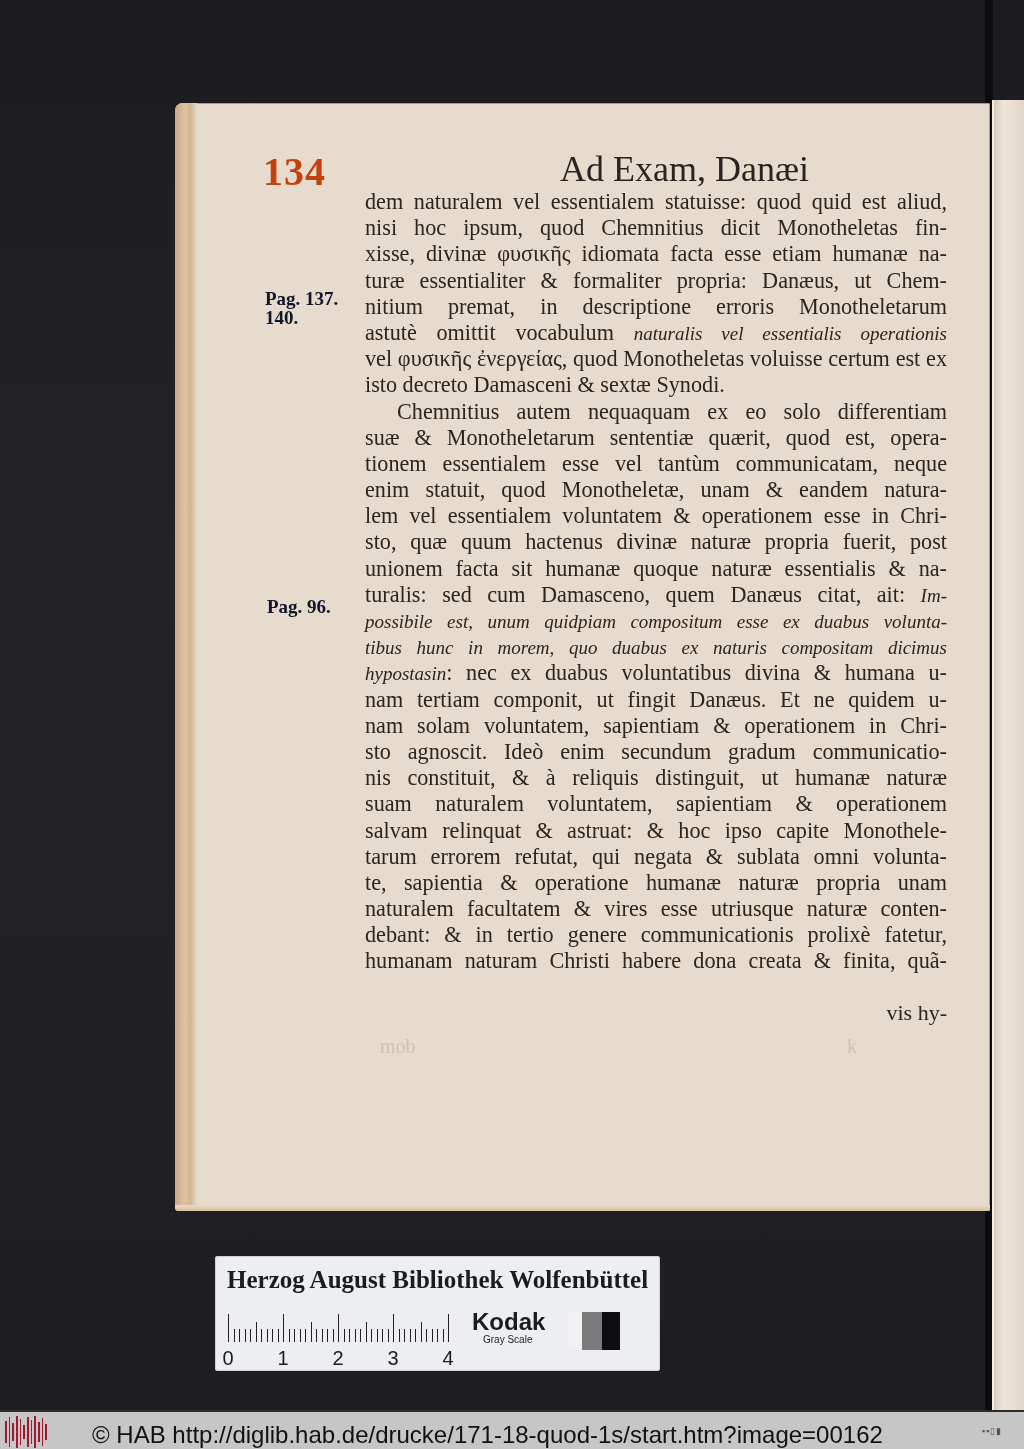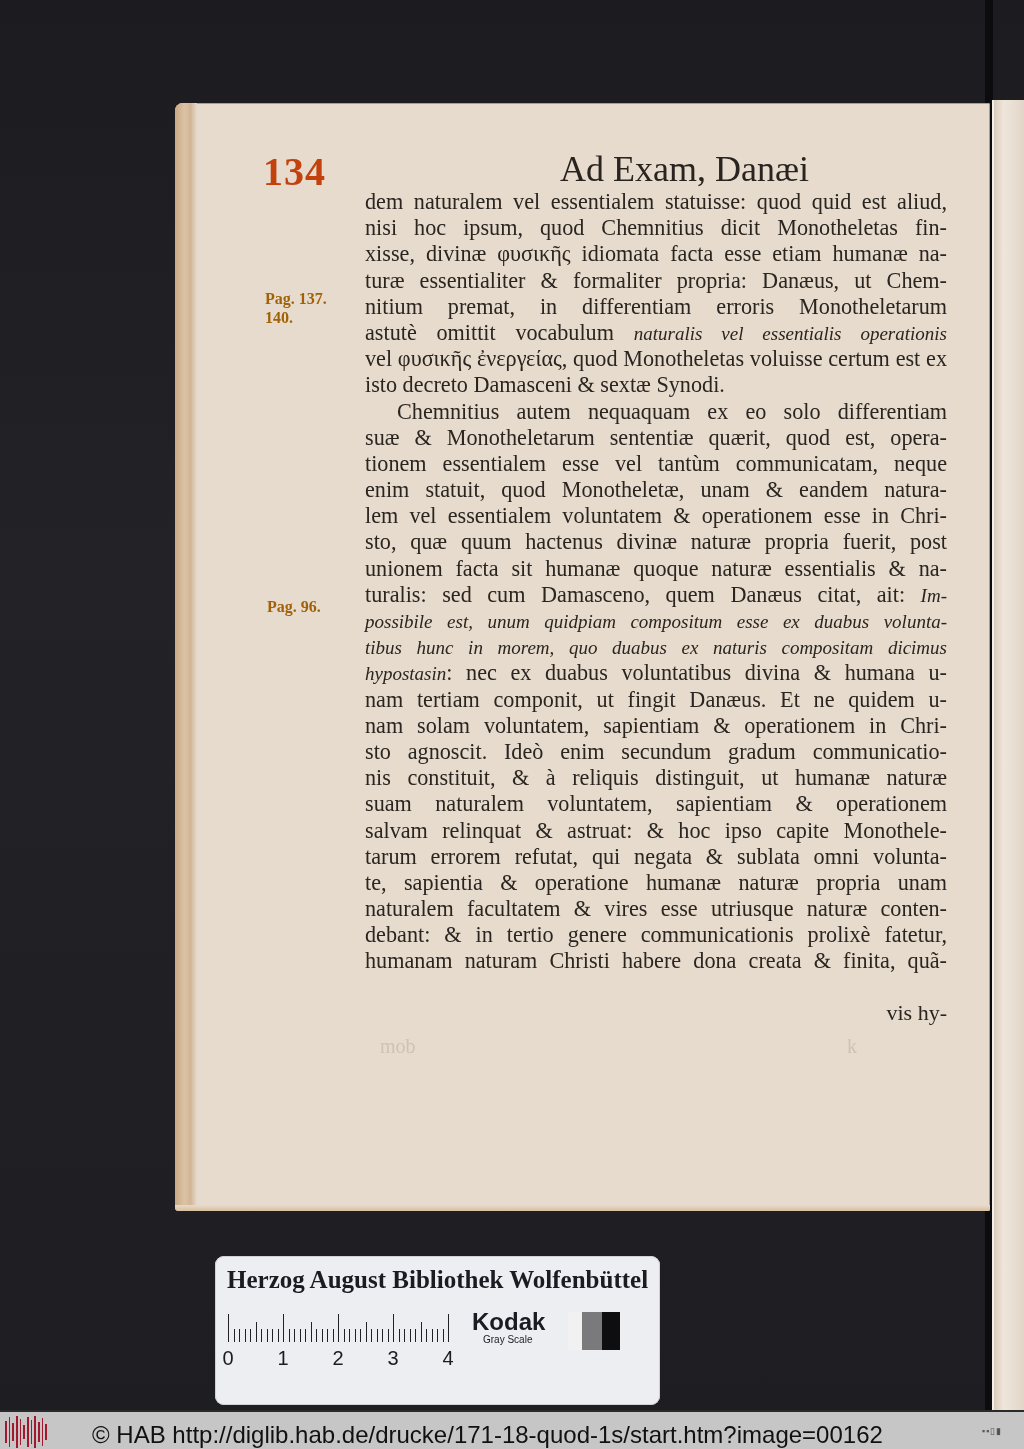--- a/index.html
+++ b/index.html
@@ -49,28 +49,28 @@
     .text-block {
       position: absolute; left: 190px; top: 86px; width: 582px;
       font-size: 22.2px; line-height: 26.2px; color: #2b2520;
     }
     .line { white-space: nowrap; text-align: justify; text-align-last: justify; height: 26.2px; }
     .line.indent { padding-left: 32px; }
     .line.last { text-align-last: left; }
     .line.right { text-align: center; text-align-last: right; }
     .it { font-style: italic; font-size: 19px; }
     .margin-note {
-      position: absolute; font-size: 16px; color: #a16207; font-weight: bold; line-height: 19px;
+      position: absolute; font-size: 19px; color: #0f172a; font-weight: bold; line-height: 19px;
     }
     .ghost {
       position: absolute; color: #c9bcab; font-size: 20px; opacity: 0.8; font-family: Liberation Serif, serif;
     }
     .scale-card {
-      position: absolute; left: 215px; top: 1256px; width: 445px; height: 149px;
-      background: #eceef2; border-radius: 9px;
+      position: absolute; left: 215px; top: 1256px; width: 445px; height: 115px;
+      background: #eceef2; border-radius: 3px;
       box-shadow: 0 0 0 1px #cfd1d6 inset;
     }
     .scale-title {
       position: absolute; left: 12px; top: 10px;
       font-family: "Liberation Serif", serif; font-weight: bold; font-size: 25px; color: #1b1b22;
       white-space: nowrap;
     }
     .ruler { position: absolute; left: 13px; top: 58px; width: 228px; height: 40px; }
     .tick { position: absolute; bottom: 12px; width: 1px; background: #222; }
     .ruler-label {
@@ -122,21 +122,21 @@
     </div>
     <div class="margin-note" style="left:92px; top:494px;">
       <div>Pag. 96.</div>
     </div>
 
     <div class="text-block" id="text-block">
         <div class="line">dem naturalem vel essentialem statuisse: quod quid est aliud,</div>
         <div class="line">nisi hoc ipsum, quod Chemnitius dicit Monotheletas fin-</div>
         <div class="line">xisse, divinæ φυσικῆς idiomata facta esse etiam humanæ na-</div>
         <div class="line">turæ essentialiter &amp; formaliter propria: Danæus, ut Chem-</div>
-        <div class="line">nitium premat, in differentiam erroris Monotheletarum</div>
+        <div class="line">nitium premat, in descriptione erroris Monotheletarum</div>
         <div class="line">astutè omittit vocabulum <span class="it">naturalis vel essentialis operationis</span></div>
         <div class="line">vel φυσικῆς ἐνεργείας, quod Monotheletas voluisse certum est ex</div>
         <div class="line last">isto decreto Damasceni &amp; sextæ Synodi.</div>
         <div class="line indent">Chemnitius autem nequaquam ex eo solo differentiam</div>
         <div class="line">suæ &amp; Monotheletarum sententiæ quærit, quod est, opera-</div>
         <div class="line">tionem essentialem esse vel tantùm communicatam, neque</div>
         <div class="line">enim statuit, quod Monotheletæ, unam &amp; eandem natura-</div>
         <div class="line">lem vel essentialem voluntatem &amp; operationem esse in Chri-</div>
         <div class="line">sto, quæ quum hactenus divinæ naturæ propria fuerit, post</div>
         <div class="line">unionem facta sit humanæ quoque naturæ essentialis &amp; na-</div>

